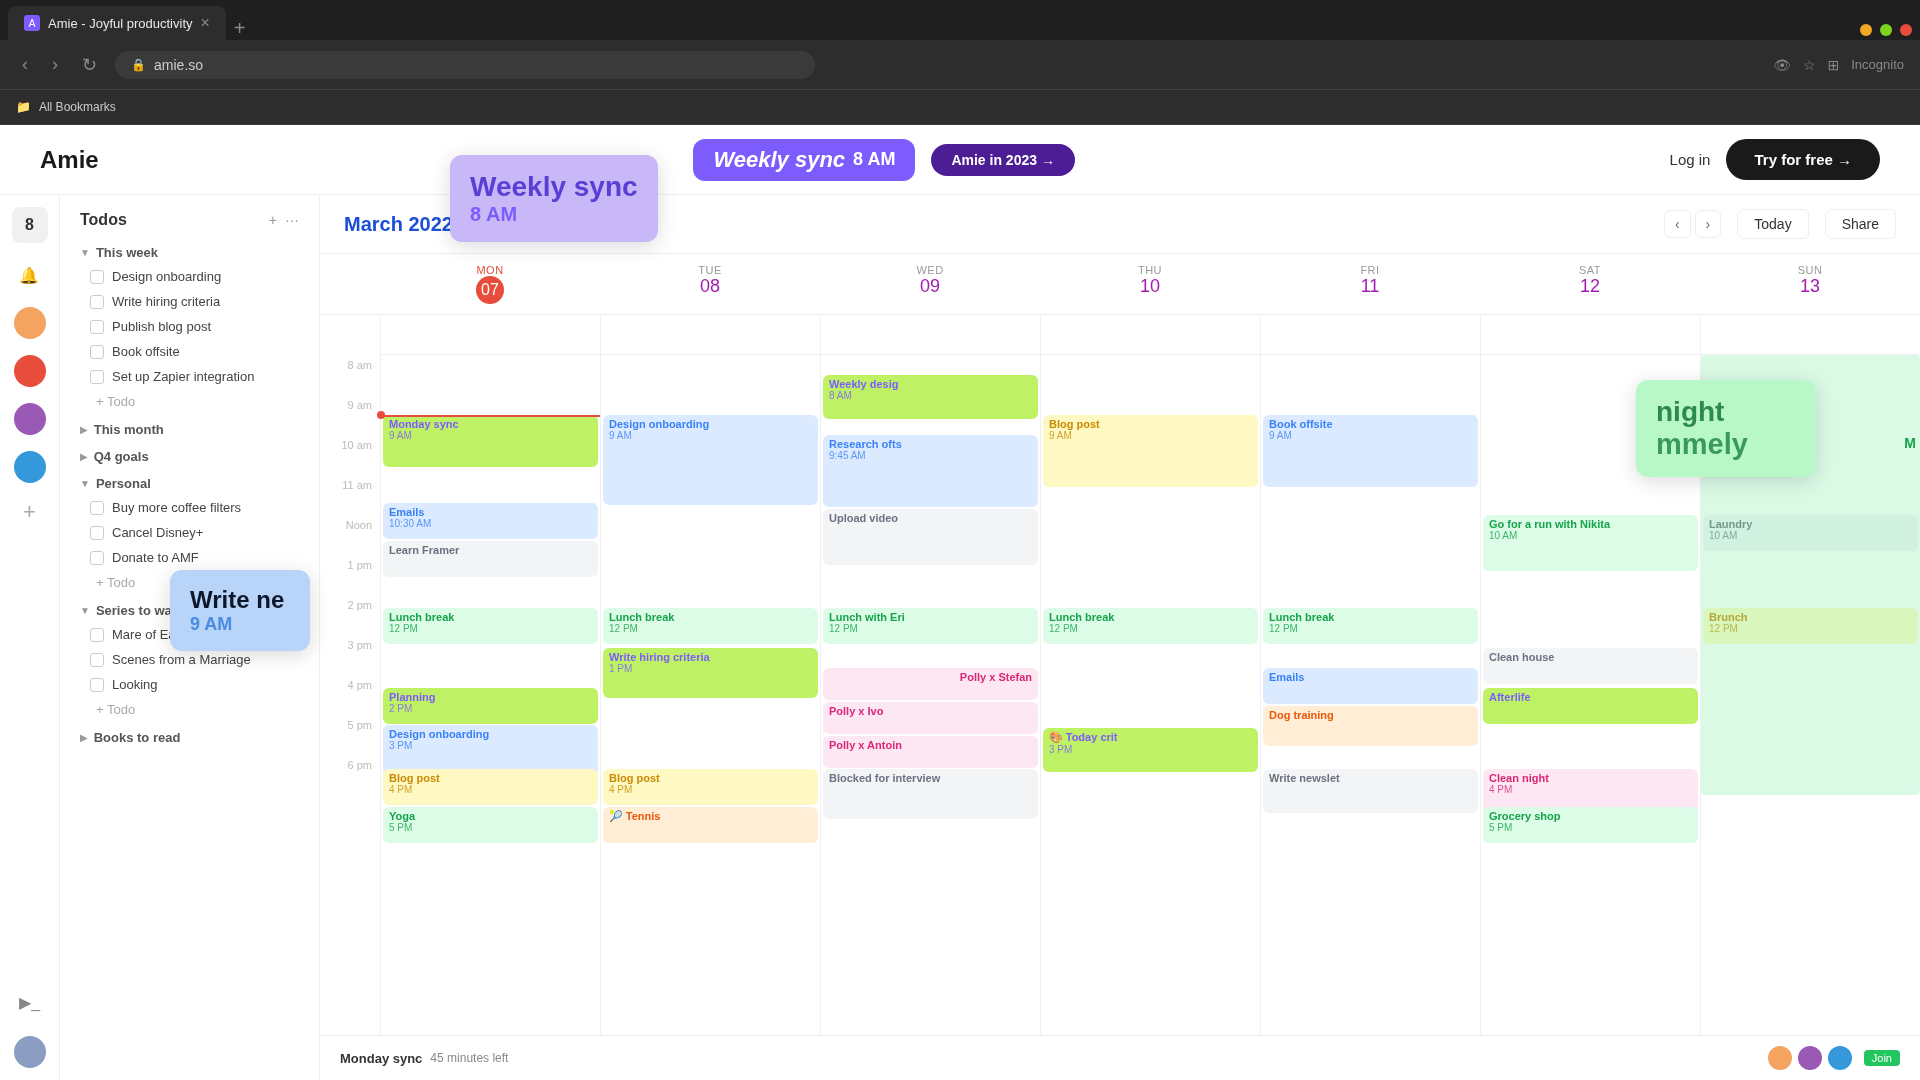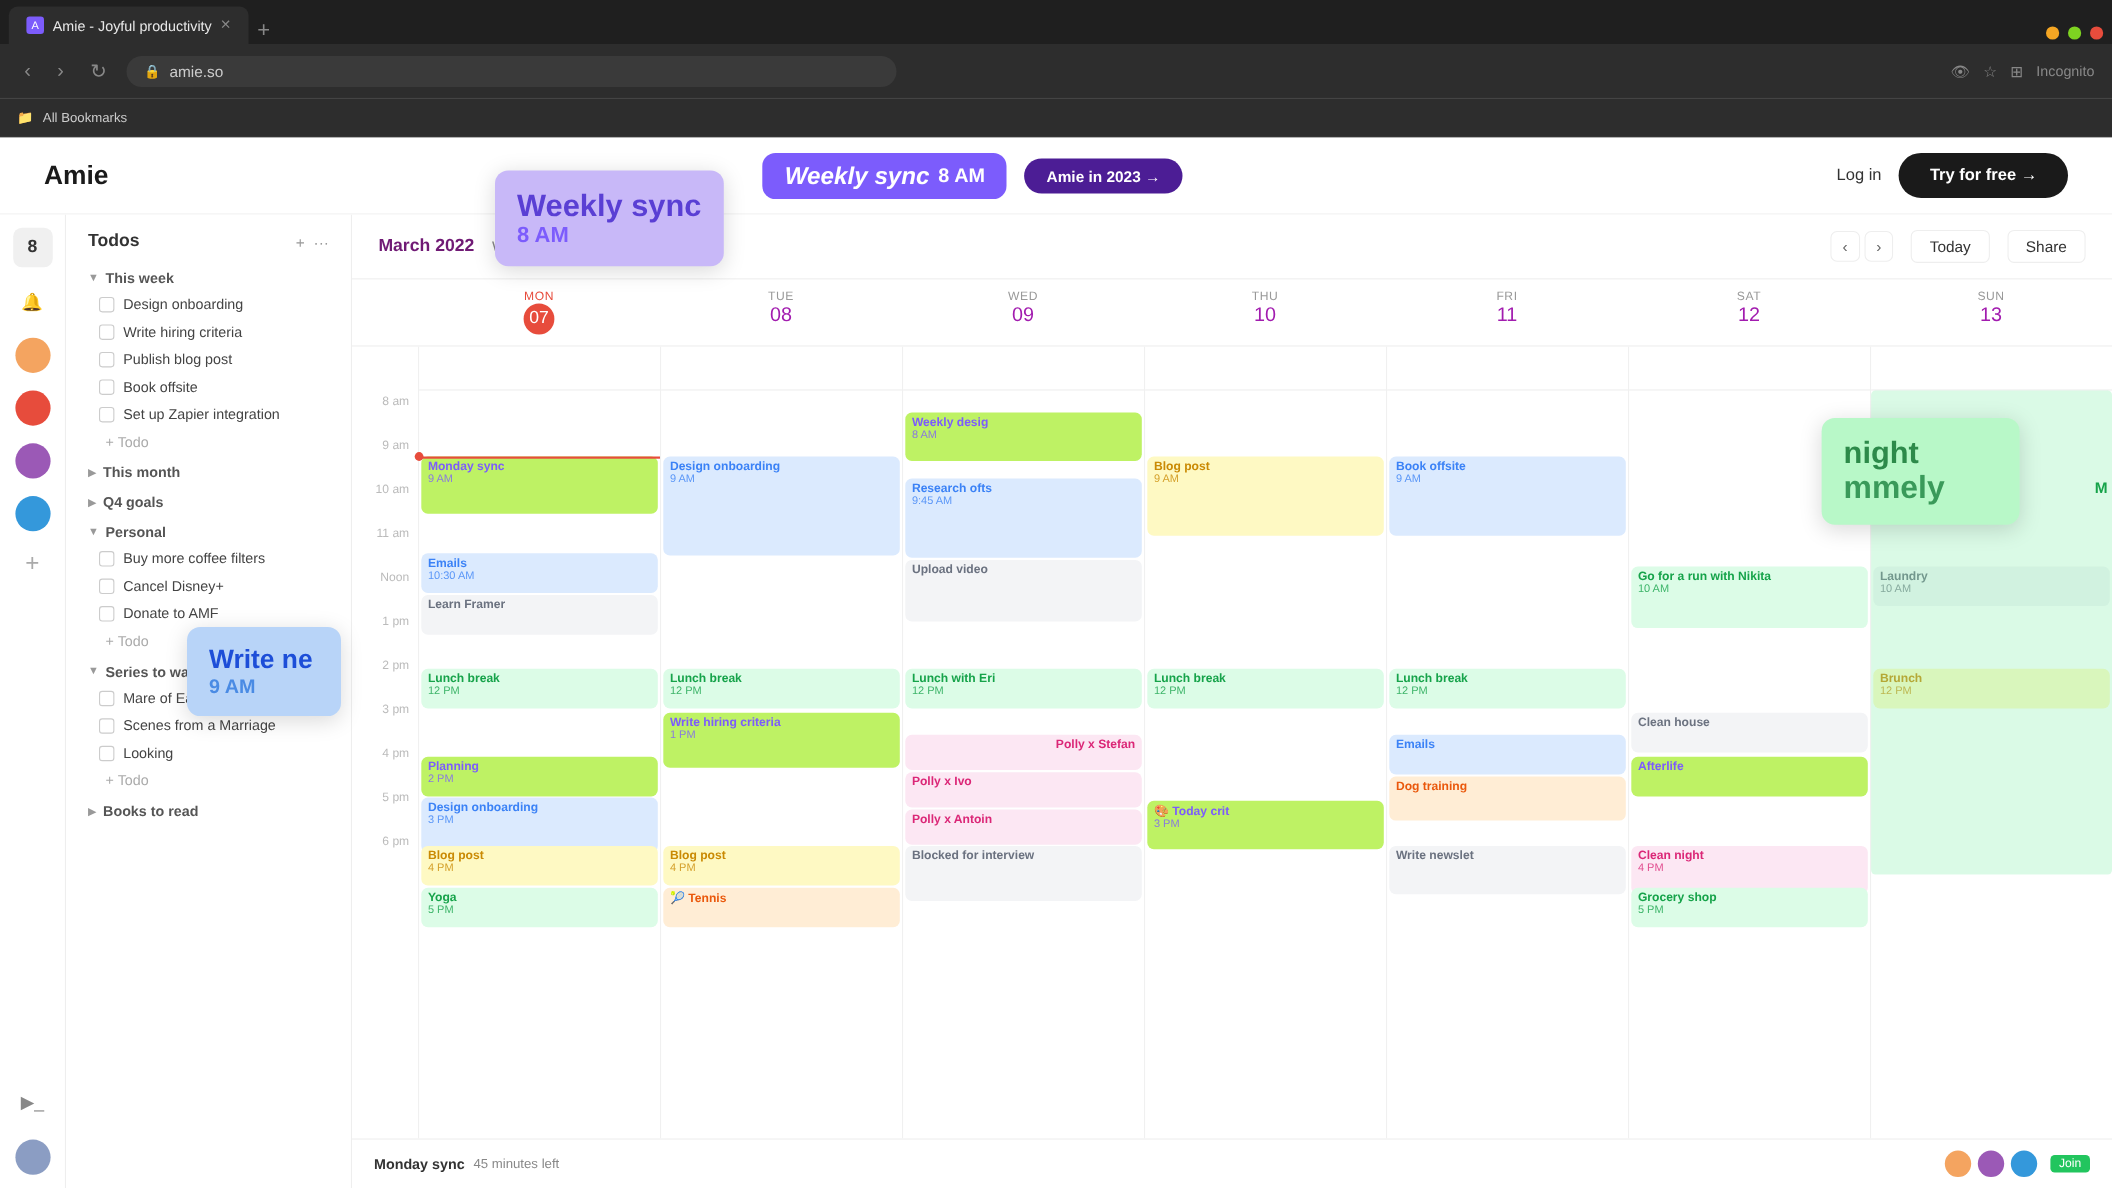--- a/index.html
+++ b/index.html
@@ -63,21 +63,21 @@
     .section-title { font-size: 13px; font-weight: 600; color: #555; }
 
     .todo-item { display: flex; align-items: center; padding: 5px 20px 5px 30px; gap: 8px; cursor: pointer; }
     .todo-checkbox { width: 14px; height: 14px; border: 1.5px solid #ccc; border-radius: 3px; flex-shrink: 0; }
     .todo-text { font-size: 13px; color: #444; }
     .add-todo { padding: 5px 20px 5px 36px; color: #aaa; font-size: 13px; cursor: pointer; }
 
     
     .calendar-area { flex: 1; display: flex; flex-direction: column; background: white; }
     .calendar-header { display: flex; align-items: center; padding: 14px 24px; border-bottom: 1px solid #eee; gap: 16px; }
-    .cal-title { font-size: 16px; font-weight: 600; color: #701a75; }
+    .cal-title { font-size: 20px; font-weight: 600; color: #1d4ed8; }
     .cal-week { font-size: 14px; color: #888; display: flex; align-items: center; gap: 4px; cursor: pointer; }
     .cal-nav { display: flex; gap: 4px; margin-left: auto; }
     .cal-nav-btn { background: none; border: 1px solid #eee; border-radius: 6px; padding: 5px 10px; cursor: pointer; color: #666; font-size: 14px; }
     .today-btn { background: white; border: 1px solid #eee; border-radius: 6px; padding: 6px 16px; font-size: 14px; font-weight: 500; cursor: pointer; color: #333; }
     .share-btn { background: white; border: 1px solid #eee; border-radius: 6px; padding: 6px 16px; font-size: 14px; font-weight: 500; cursor: pointer; color: #333; }
 
     
     .calendar-grid { flex: 1; overflow: hidden; display: flex; flex-direction: column; }
     .day-headers { display: grid; grid-template-columns: 60px repeat(7, 1fr); border-bottom: 1px solid #eee; }
     .day-header { padding: 10px 8px; text-align: center; }
@@ -94,24 +94,24 @@
     .event { position: absolute; left: 2px; right: 2px; border-radius: 6px; padding: 3px 6px; font-size: 11px; font-weight: 500; overflow: hidden; cursor: pointer; }
     .event-title { font-weight: 600; }
     .event-time { font-size: 10px; opacity: 0.8; }
 
     
     .weekly-sync-card { position: fixed; left: 450px; top: 155px; background: #c8b8f8; border-radius: 12px; padding: 16px 20px; min-width: 200px; z-index: 10; box-shadow: 0 4px 20px rgba(0,0,0,0.15); }
     .weekly-sync-title { font-size: 28px; font-weight: 700; color: #5a3fd4; }
     .weekly-sync-time { font-size: 20px; color: #7c5cfc; font-weight: 600; }
 
     .write-ne-card { position: fixed; left: 170px; top: 570px; background: #b8d4f8; border-radius: 12px; padding: 16px 20px; min-width: 140px; z-index: 10; box-shadow: 0 4px 20px rgba(0,0,0,0.15); }
-    .write-ne-title { font-size: 24px; font-weight: 700; color: #1d4ed8; }
+    .write-ne-title { font-size: 24px; font-weight: 700; color: #0f172a; }
     .write-ne-time { font-size: 18px; color: #4a8be4; font-weight: 600; }
 
-    .night-card { position: fixed; right: 84px; top: 380px; background: #b8f8c8; border-radius: 12px; padding: 16px 20px; min-width: 180px; z-index: 10; box-shadow: 0 4px 20px rgba(0,0,0,0.15); }
+    .night-card { position: fixed; right: 104px; top: 380px; background: #b8f8c8; border-radius: 12px; padding: 16px 20px; min-width: 180px; z-index: 10; box-shadow: 0 4px 20px rgba(0,0,0,0.15); }
     .night-title { font-size: 28px; font-weight: 700; color: #2d8a4a; }
     .night-subtitle { font-size: 29px; color: #3a9a5a; font-weight: 600; }
 
     
     .ev-purple { background: #bef264; color: #7c5cfc; }
     .ev-blue { background: #dbeafe; color: #3b82f6; }
     .ev-green { background: #dcfce7; color: #16a34a; }
     .ev-pink { background: #fce7f3; color: #db2777; }
     .ev-yellow { background: #fef9c3; color: #ca8a04; }
     .ev-gray { background: #f3f4f6; color: #6b7280; }

